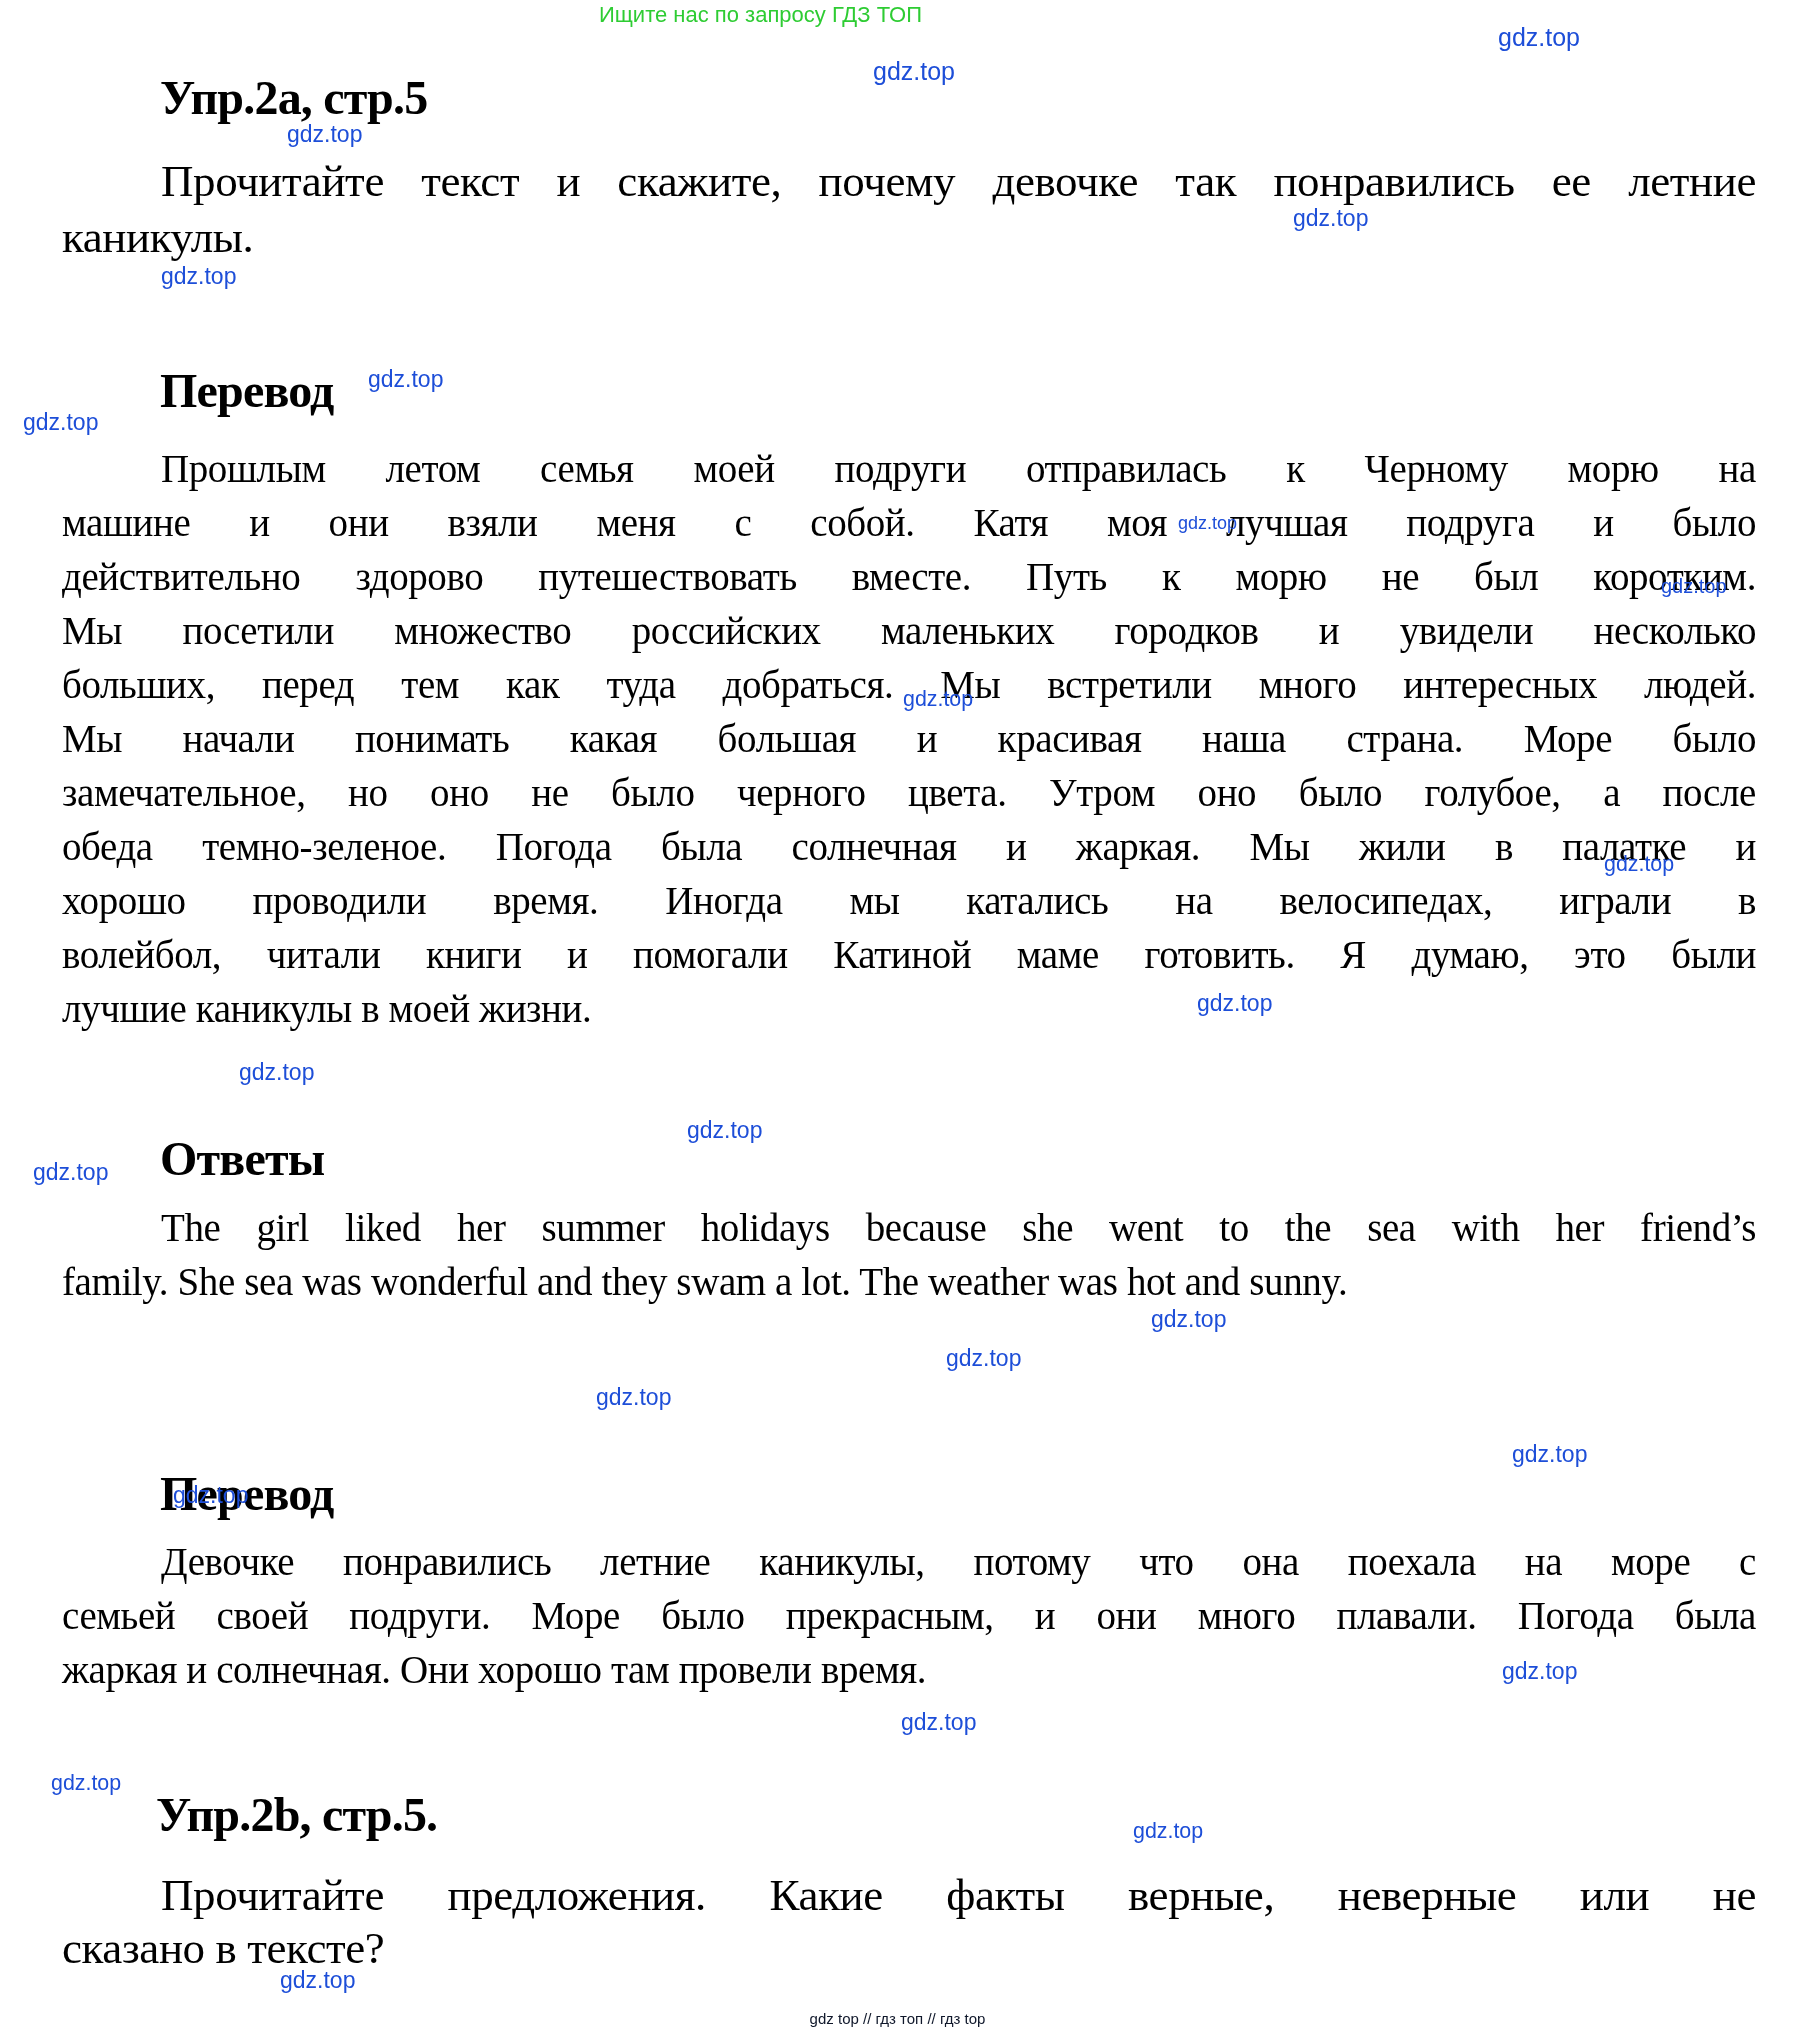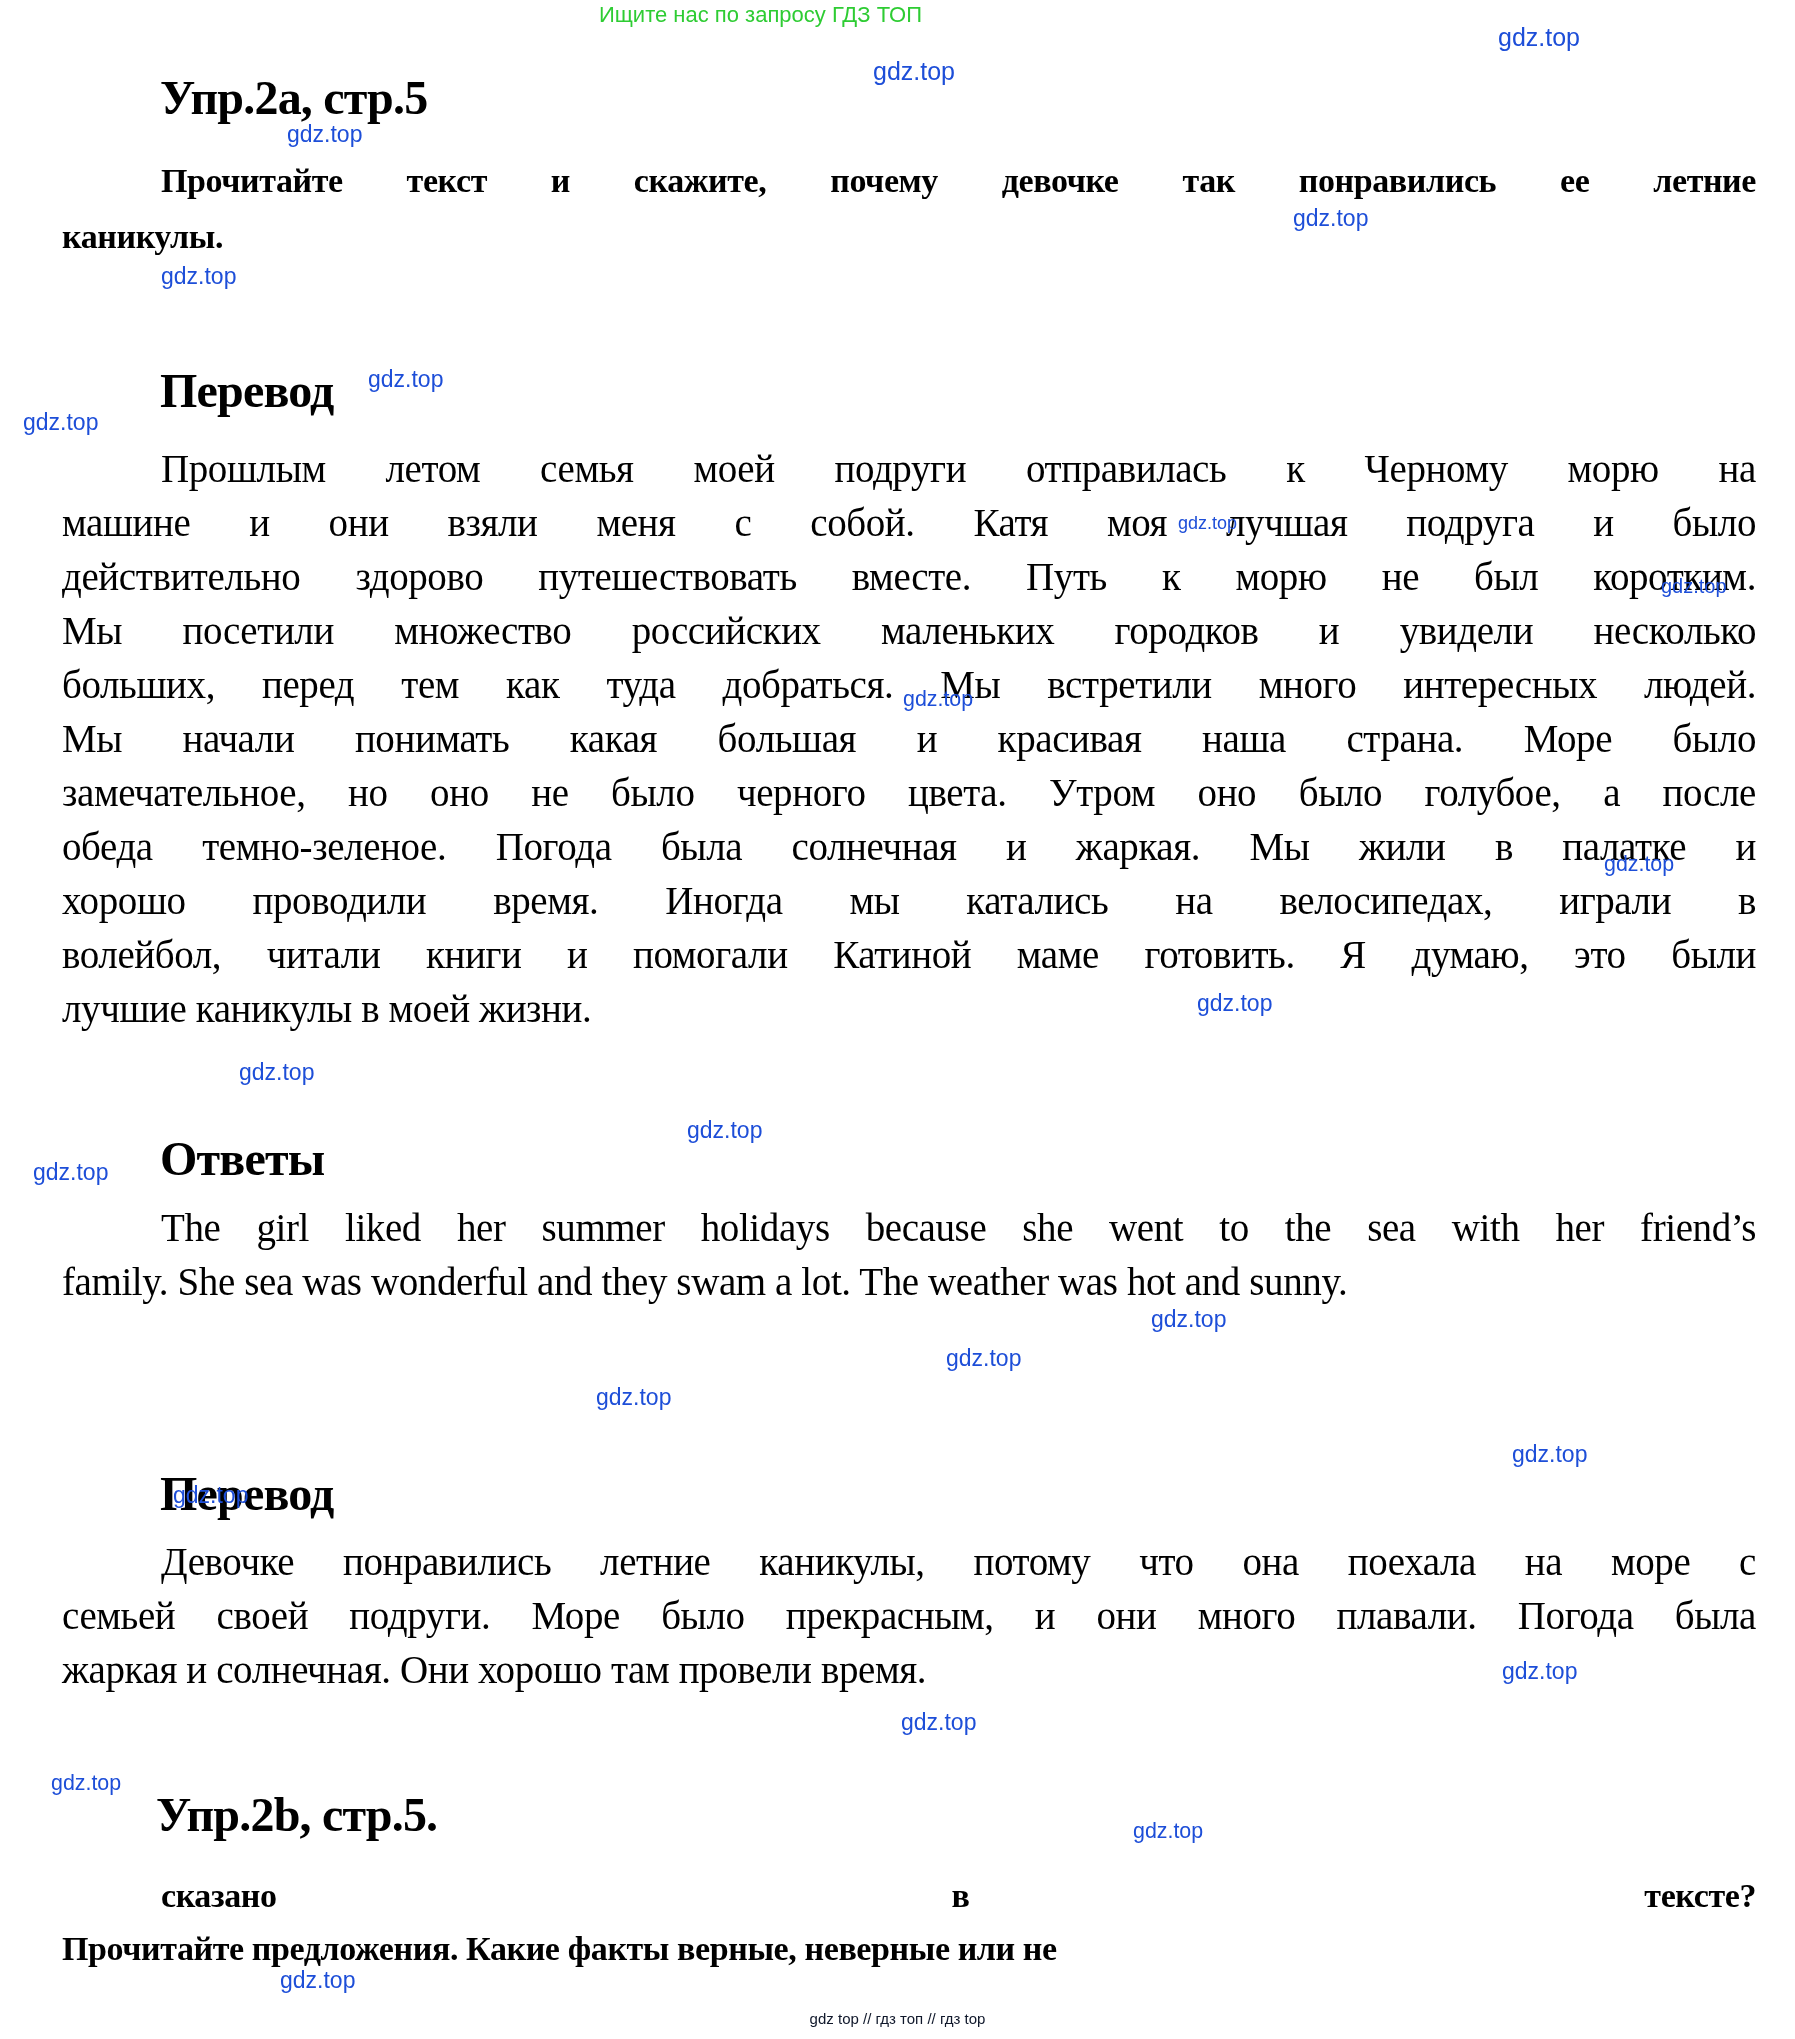--- a/index.html
+++ b/index.html
@@ -19,21 +19,21 @@
   #h-translation-1{left:160px;top:326px;}
   #h-answers{left:160px;top:1094px;}
   #h-translation-2{left:160px;top:1429px;}
   #title-2b{left:156px;top:1758px;}
   
   .para{width:1694px;left:62px;letter-spacing:-0.4px;}
   .para .line{text-align:justify;text-align-last:justify;}
   .para .line:last-child{text-align-last:left;}
   .para.indent-first .line:first-child{text-indent:99px;}
   .body-text{font-size:39px;line-height:54px;}
-  .bold-text{font-size:34px;font-weight:bold;}
+  .bold-text{font-size:45px;font-weight:normal;}
   #task-2a{top:153px;line-height:56px;}
   #p-translation{top:442px;}
   #p-answer-en{top:1201px;}
   #p-answer-ru{top:1535px;}
   #task-2b{top:1869px;line-height:53px;}
   
   .watermark{position:absolute;font-family:"Liberation Sans", sans-serif;
     color:#1d4ed8;white-space:nowrap;line-height:1;}
 </style>
 </head>
@@ -75,22 +75,22 @@
 
 <div id="p-answer-ru" class="abs para body-text indent-first">
     <div class="line">Девочке понравились летние каникулы, потому что она поехала на море с</div>
     <div class="line">семьей своей подруги. Море было прекрасным, и они много плавали. Погода была</div>
     <div class="line">жаркая и солнечная. Они хорошо там провели время.</div>
   </div>
 
 <h1 id="title-2b" class="abs heading">Упр.2b, стр.5.</h1>
 
 <div id="task-2b" class="abs para bold-text indent-first">
+    <div class="line">Прочитайте предложения. Какие факты верные, неверные или не</div>
     <div class="line">сказано в тексте?</div>
-    <div class="line">Прочитайте предложения. Какие факты верные, неверные или не</div>
   </div>
 
 <div id="banner-bottom" class="abs" style="color: #0f172a;">gdz top  //  гдз топ  //  гдз top</div>
 
 <div id="watermark-layer">
     <span class="watermark" style="left: 1498px; top: 25px; font-size: 25px;">gdz.top</span>
     <span class="watermark" style="left: 873px; top: 59px; font-size: 25px;">gdz.top</span>
     <span class="watermark" style="left: 287px; top: 123px; font-size: 23px;">gdz.top</span>
     <span class="watermark" style="left: 1293px; top: 207px; font-size: 23px;">gdz.top</span>
     <span class="watermark" style="left: 161px; top: 265px; font-size: 23px;">gdz.top</span>

